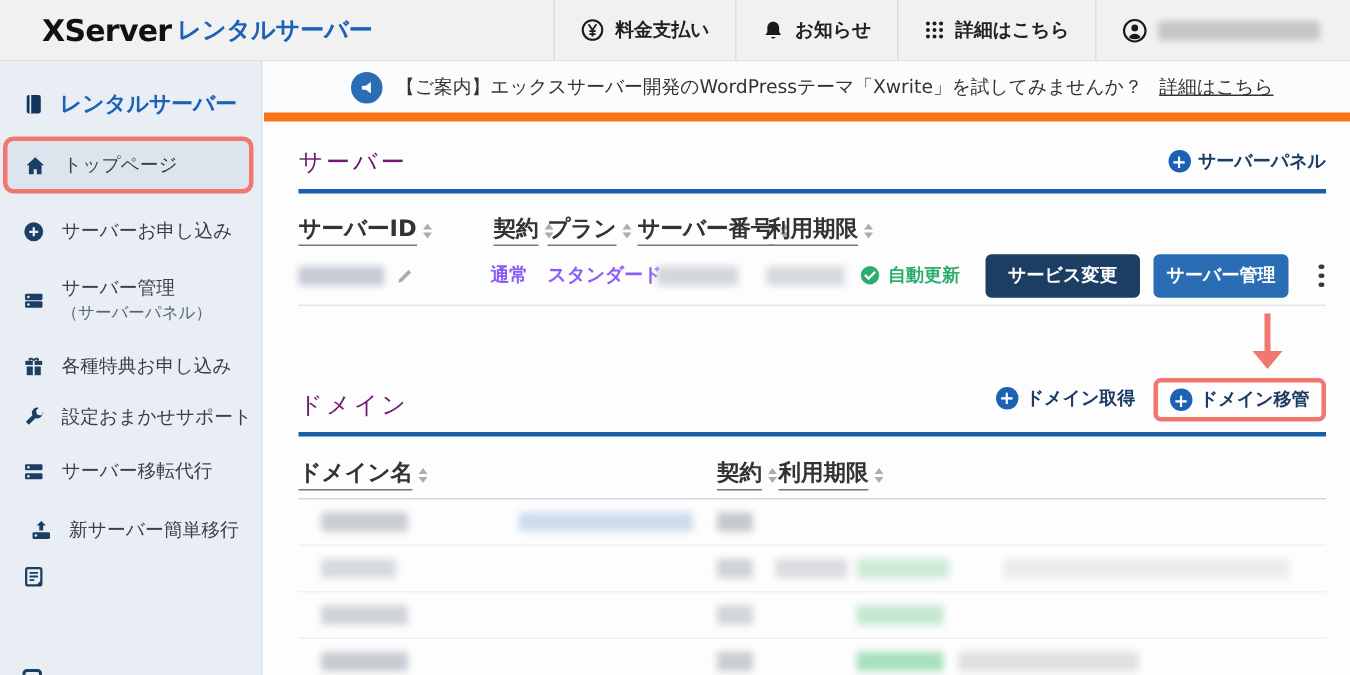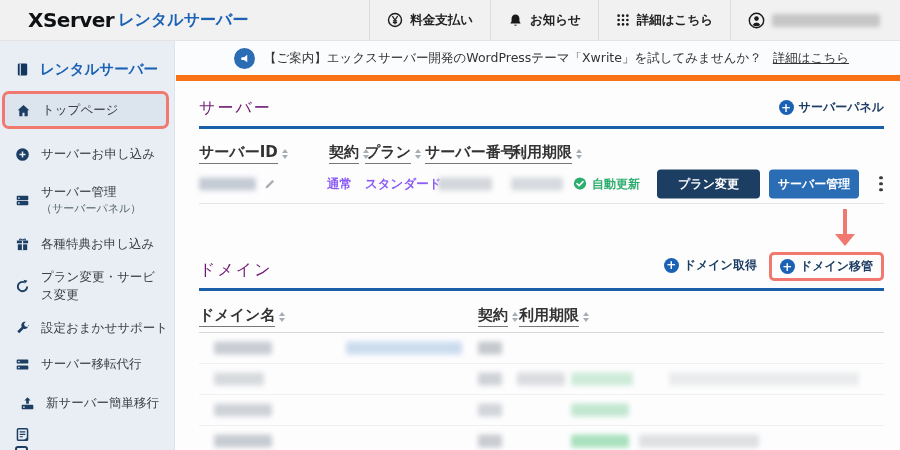--- a/index.html
+++ b/index.html
@@ -216,31 +216,20 @@
       <svg viewBox="0 0 16 16" width="15" height="15">
           <path d="M8 3.6C6.4 1 3.6 2.6 5.6 3.6M8 3.6c1.6-2.6 4.4-1 2.4 0" stroke="currentColor" stroke-width="1.2" fill="none"></path>
           <rect x="2" y="3.8" width="12" height="2.9" fill="currentColor"></rect>
           <rect x="3" y="7.8" width="10" height="6.2" fill="currentColor"></rect>
           <path d="M8 3.8v10.2" stroke="#e9eef5" stroke-width="1.3"></path>
         </svg>
     </span>
     <span>各種特典お申し込み</span>
   </div>
 
-  <div class="sb-item" style="height:50px;">
-    <span class="ic">
-      <svg viewBox="0 0 16 16" width="15" height="15">
-          <path d="M13 8a5 5 0 1 1-3.4-4.7" fill="none" stroke="currentColor" stroke-width="2"></path>
-          <path d="M9.2.7l4.2 1.2-3 3.1z" fill="currentColor"></path>
-        </svg>
-    </span>
-    <span class="lbl-wrap">
-      <span>プラン変更・サービス変更</span>
-    </span>
-  </div>
 
   <div class="sb-item" style="height:34px;">
     <span class="ic">
       <svg viewBox="0 0 16 16" width="15" height="15">
           <path d="M14.2 4.3a3.8 3.8 0 0 1-5 4L4.5 13l-2.1-2.1 4.7-4.6A3.8 3.8 0 0 1 11.6.9l-2 2 .8 2.7 2.7.8 2-2z" fill="currentColor"></path>
         </svg>
     </span>
     <span>設定おまかせサポート</span>
   </div>
 
@@ -356,21 +345,21 @@
       <span class="blob" style="left:312px;width:52px;background:#d6d9dd;"></span>
       <span class="cell renewal" style="left:374px;">
         <span>
           <svg viewBox="0 0 16 16" width="14" height="14">
               <circle cx="8" cy="8" r="7" fill="#2eae6e"></circle>
               <path d="M4.6 8.2l2.3 2.3 4.5-4.6" stroke="#fff" stroke-width="1.8" fill="none" stroke-linecap="round"></path>
             </svg>
         </span>
         <span>自動更新</span>
       </span>
-      <button class="btn btn-file">プラン変更</button>
+      <button class="btn btn-file">サービス変更</button>
       <button class="btn btn-srv">サーバー管理</button>
       <span class="kebab">
           <i></i>
           <i></i>
           <i></i>
         </span>
     </div>
 
     <div class="section-head domain">
       <h2 class="section-title">ドメイン</h2>

